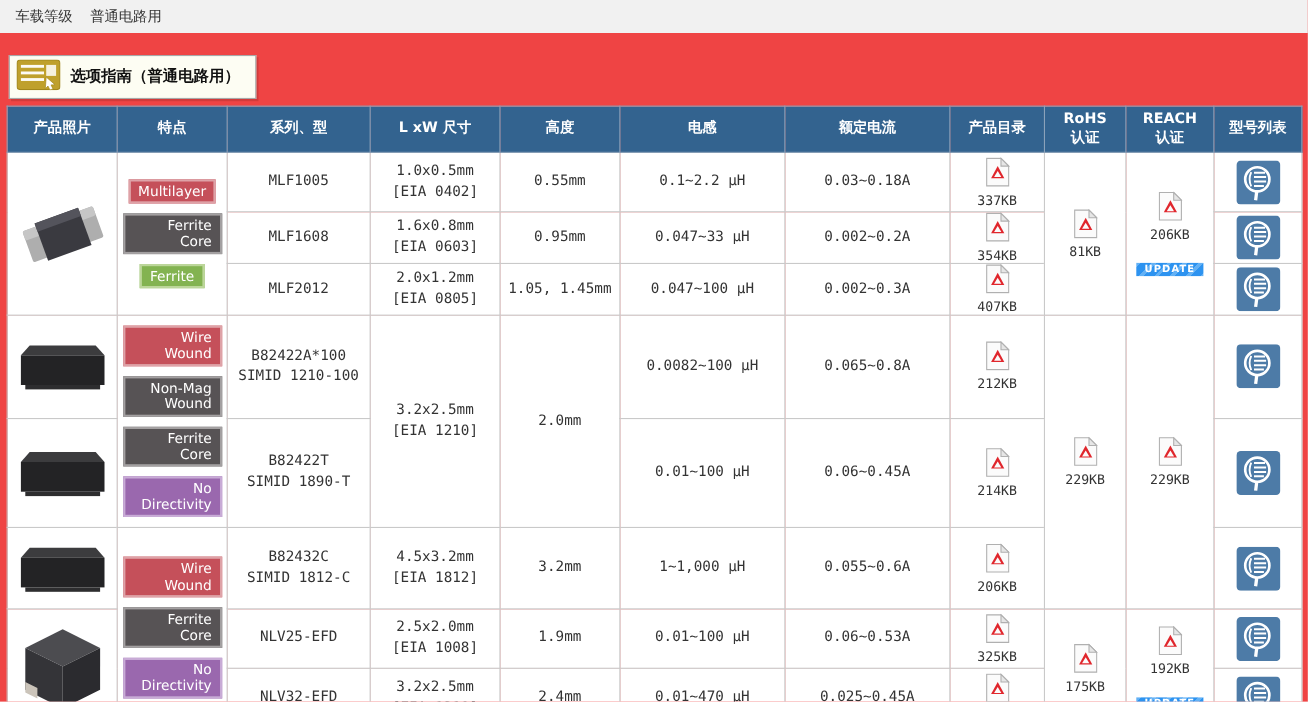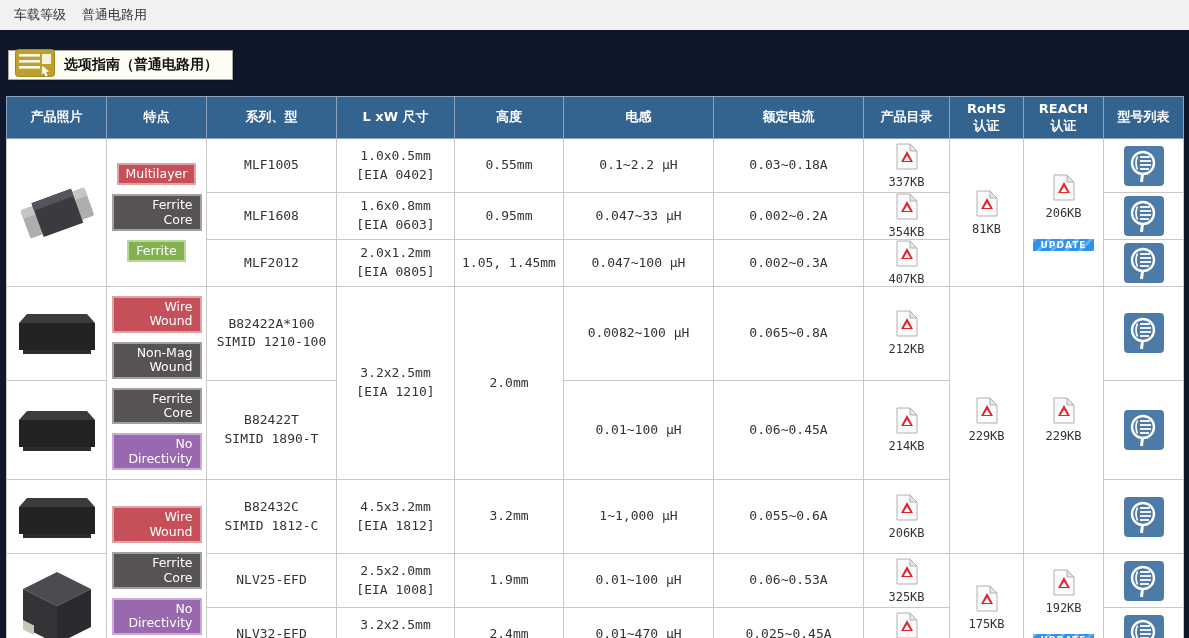--- a/index.html
+++ b/index.html
@@ -1,25 +1,25 @@
 <!DOCTYPE html>
 <html><head>
 <meta charset="utf-8">
 <style>
   * { margin:0; padding:0; box-sizing:border-box; }
   html,body { background:#fff; font-family:"DejaVu Sans", sans-serif; }
-  .page { position:relative; width:1189px; height:638px; background:#0f172a; overflow:hidden; }
+  .page { position:relative; width:1189px; height:638px; background:#ef4444; overflow:hidden; }
 
   
   .tabbar { position:absolute; left:0; top:0; width:1189px; height:30px;
             background:#f1f1f1; display:flex; align-items:center; padding-left:14px; gap:16px; }
   .tabbar .tab { font-size:13px; color:#333; cursor:pointer; white-space:nowrap; }
 
   
-  .guide-btn { position:absolute; left:8px; top:50px; height:30px;
+  .guide-btn { position:absolute; left:8px; top:50px; height:40px;
                background:#fdfdf3; border:1px solid #a8a8a8; box-shadow:2px 2px 0 rgba(0,0,0,.12);
                display:inline-flex; align-items:center; gap:9px; padding:0 14px 0 6px; cursor:pointer; }
   .guide-btn .txt { font-size:14px; font-weight:bold; color:#111; white-space:nowrap; }
 
   
   table.products { position:absolute; left:6px; top:96px; width:1177px;
                    border-collapse:collapse; table-layout:fixed; }
   table.products th { background:#33638f; color:#fff; font-size:13px; font-weight:bold;
                       border:1px solid #8ba2ba; height:42px; line-height:1.25; text-align:center; vertical-align:middle; }
   table.products td { border:1px solid #c9c9c9; background:#fff; text-align:center;

